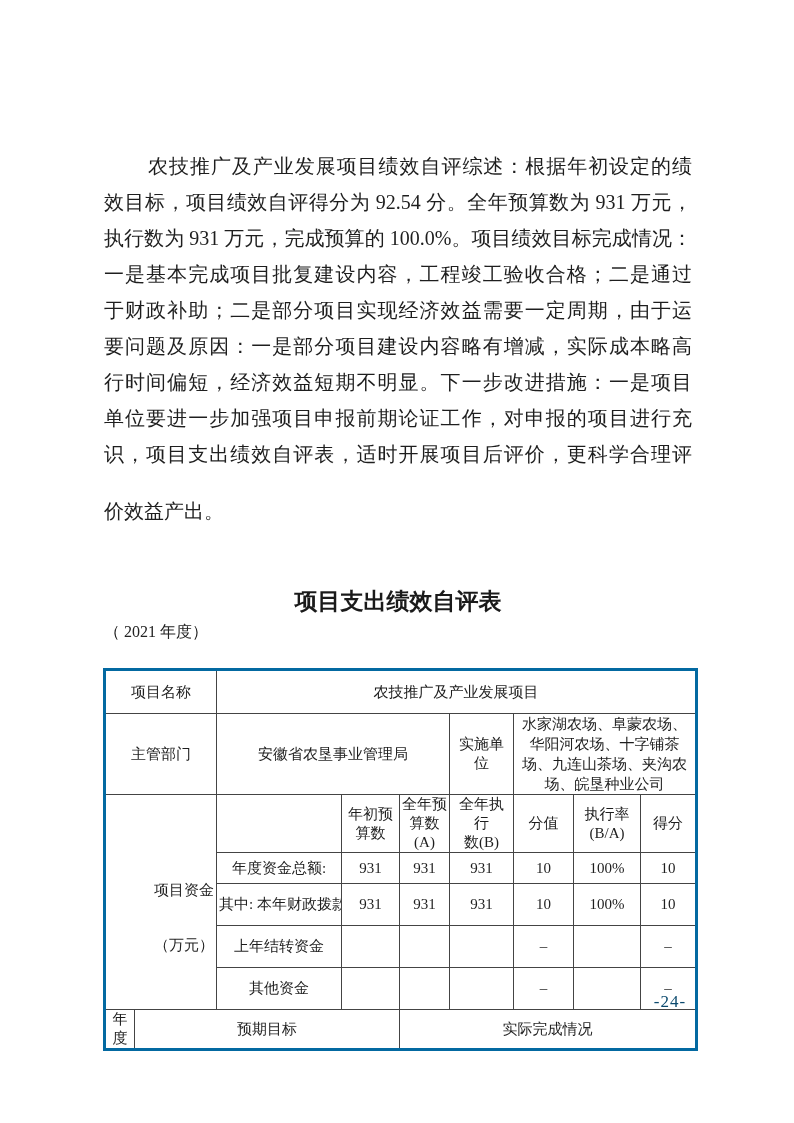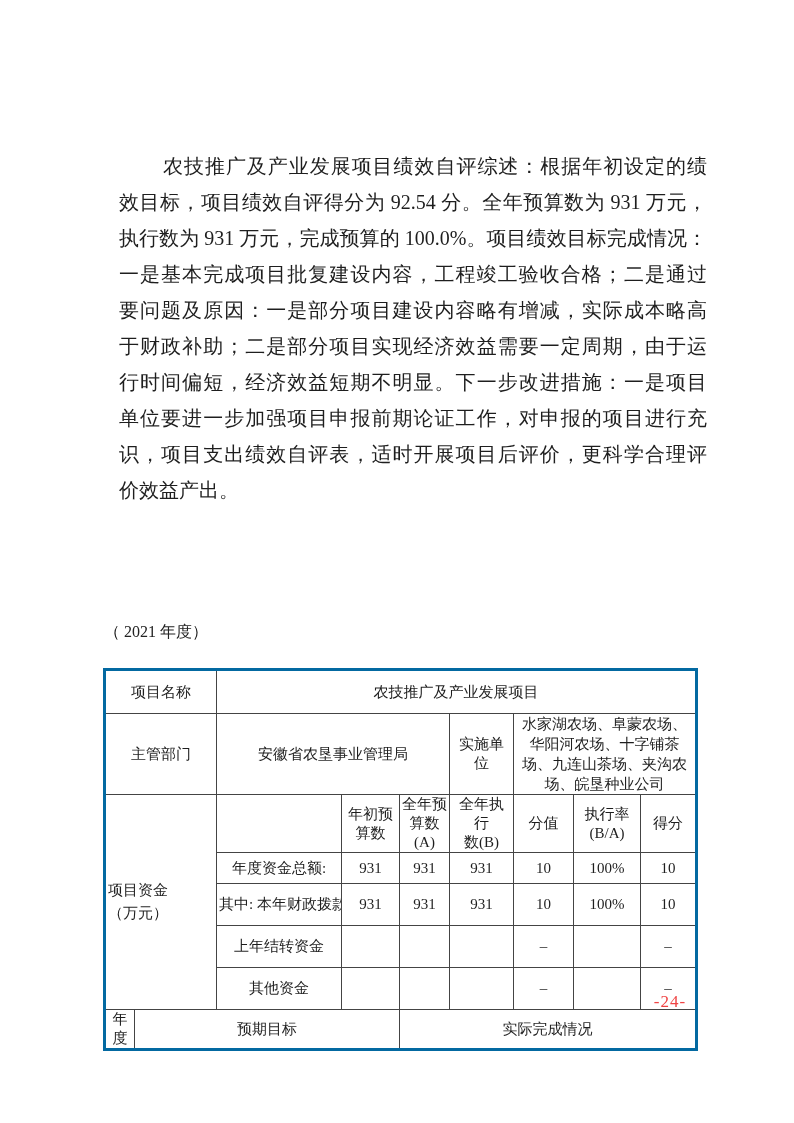--- a/index.html
+++ b/index.html
@@ -9,34 +9,34 @@
     width: 794px;
     height: 1123px;
     background: #ffffff;
     font-family: "Liberation Serif", "DejaVu Serif", serif;
     color: #1e1e1e;
     overflow: hidden;
   }
   
   .para {
     position: absolute;
-    left: 119px;
+    left: 104px;
     top: 148px;
     width: 588px;
     font-size: 20px;
   }
   .para .bline {
     height: 36px;
     line-height: 36px;
     text-align: justify;
     text-align-last: justify;
     white-space: normal;
   }
   .para .bline:first-child { text-indent: 44px; }
-  .para .bline:last-child { text-align-last: left; }
+  .para .bline:last-child { text-align-last: left; margin-top: 21px; }
   
   .tbl-title {
     position: absolute;
     left: 104px;
     top: 586px;
     width: 588px;
     text-align: center;
     font-family: "Liberation Sans", "DejaVu Sans", sans-serif;
     font-weight: bold;
     font-size: 23px;
@@ -73,57 +73,58 @@
   tr.h44 { height: 44px; }
   tr.h63 { height: 63px; }
   tr.h46 { height: 46px; }
   tr.h31 { height: 31px; }
   tr.h33 { height: 42px; }
   tr.h36 { height: 36px; }
   tr.h36 td { border-bottom-width: 2px; }
   td.lbl { font-size: 15px; }
   td.hdr { font-size: 14px; }
   td.hdr .bline { line-height: 19px; text-align: center; }
-  td.funds .bline { line-height: 23px; text-align: left; font-size: 15px; }
+  td.funds .bline { line-height: 23px; text-align: right; font-size: 15px; margin-top: 32px; }
   td.rowlabel-left { text-align: left; padding-left: 4px; font-size: 14px; white-space: nowrap; }
   td.rowlabel-right { text-align: right; padding-right: 3px; font-size: 14px; white-space: nowrap; }
   td.rowlabel-center { text-align: center; font-size: 14px; white-space: nowrap; }
   td.impl-lbl { font-size: 14px; padding: 0 1px; }
   td.impl-value { font-size: 12.5px; line-height: 20px; padding: 1px 3px; }
   td.num { font-size: 15px; }
   
   .page-num {
     position: absolute;
     top: 992px;
     left: 645px;
     width: 50px;
     text-align: center;
     font-size: 17px;
     letter-spacing: 1px;
-    color: #ef4444;
+    color: #0c4a6e;
   }
 </style>
 </head>
 <body>
 
 <div class="page">
 
   <div class="para">
       <div class="bline">农技推广及产业发展项目绩效自评综述：根据年初设定的绩</div>
       <div class="bline">效目标，项目绩效自评得分为 92.54 分。全年预算数为 931 万元，</div>
       <div class="bline">执行数为 931 万元，完成预算的 100.0%。项目绩效目标完成情况：</div>
       <div class="bline">一是基本完成项目批复建设内容，工程竣工验收合格；二是通过</div>
+      <div class="bline">于财政补助；二是部分项目实现经济效益需要一定周期，由于运</div>
       <div class="bline">要问题及原因：一是部分项目建设内容略有增减，实际成本略高</div>
-      <div class="bline">于财政补助；二是部分项目实现经济效益需要一定周期，由于运</div>
       <div class="bline">行时间偏短，经济效益短期不明显。下一步改进措施：一是项目</div>
       <div class="bline">单位要进一步加强项目申报前期论证工作，对申报的项目进行充</div>
       <div class="bline">识，项目支出绩效自评表，适时开展项目后评价，更科学合理评</div>
       <div class="bline">价效益产出。</div>
     </div>
 
+  <div class="tbl-title">项目支出绩效自评表</div>
   <div class="tbl-subtitle">（ 2021 年度）</div>
 
   <table class="self-eval">
     <colgroup>
       <col style="width:30px">
         <col style="width:82px">
         <col style="width:125px">
       <col style="width:58px">
         <col style="width:50px">
         <col style="width:64px">

